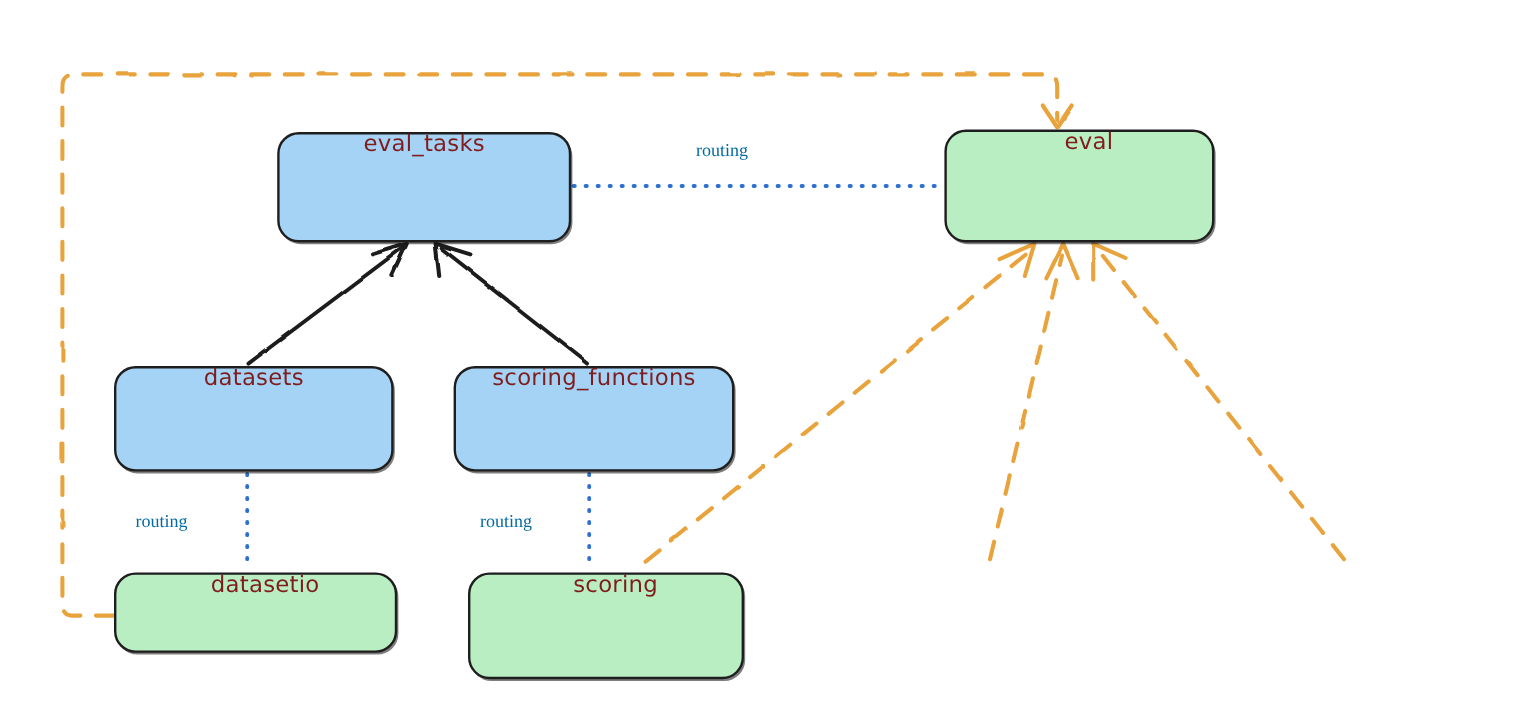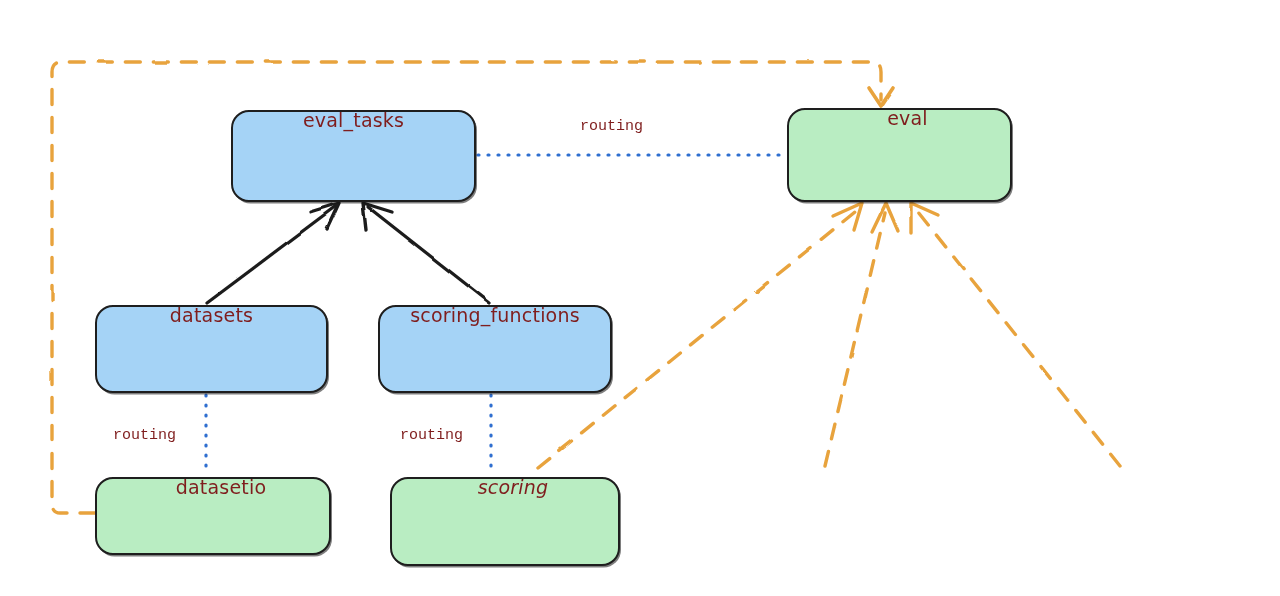--- a/index.html
+++ b/index.html
@@ -19,23 +19,23 @@
     letter-spacing:.2px;
     text-align:center;
     box-shadow:1.5px 2px 0 -0.5px rgba(20,20,20,.55);
   }
   .node.blue{background:#a5d3f6;}
   .node.green{background:#b9edc2;padding-left:16px;}
   .node .lbl{display:block;line-height:1;transform:translateY(-1px);}
 
   .edge-label{
     position:absolute;
-    font-family:Liberation Mono, monospace;
+    font-family:Liberation Serif, serif;
     font-size:15px;
-    color:#7f1d1d;
+    color:#0369a1;
     white-space:nowrap;
   }
 </style>
 </head>
 <body>
 
 <div id="stage">
 
   <svg id="wires" viewBox="0 0 1280 596">
     <defs>
@@ -98,25 +98,25 @@
   </div>
 
   <div class="node blue" style="left:378px;top:305px;width:234px;height:88px;">
     <span class="lbl">scoring_functions</span>
   </div>
 
   <div class="node blue" style="left:95px;top:305px;width:233px;height:88px;">
     <span class="lbl">datasets</span>
   </div>
 
-  <div class="node green" style="left:95px;top:477px;width:236px;height:78px;">
+  <div class="node green" style="left:95px;top:477px;width:236px;height:67px;">
     <span class="lbl">datasetio</span>
   </div>
 
-  <div class="node green" style="left:390px;top:477px;width:230px;height:89px;font-style:italic;">
+  <div class="node green" style="left:390px;top:477px;width:230px;height:89px;">
     <span class="lbl">scoring</span>
   </div>
 
 
 
   <div class="edge-label" style="left:580px;top:118px;">routing</div>
   <div class="edge-label" style="left:113px;top:427px;">routing</div>
   <div class="edge-label" style="left:400px;top:427px;">routing</div>
 
 </div>

